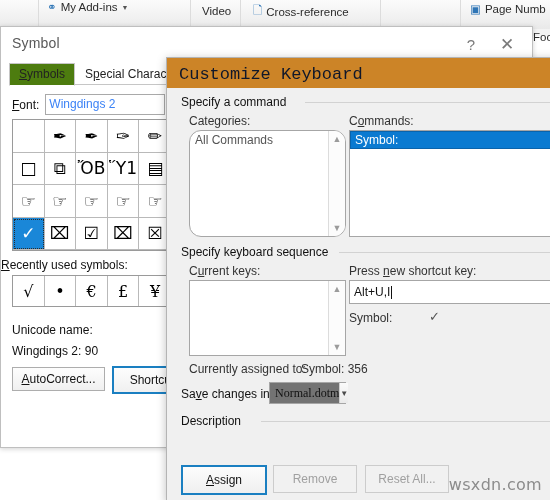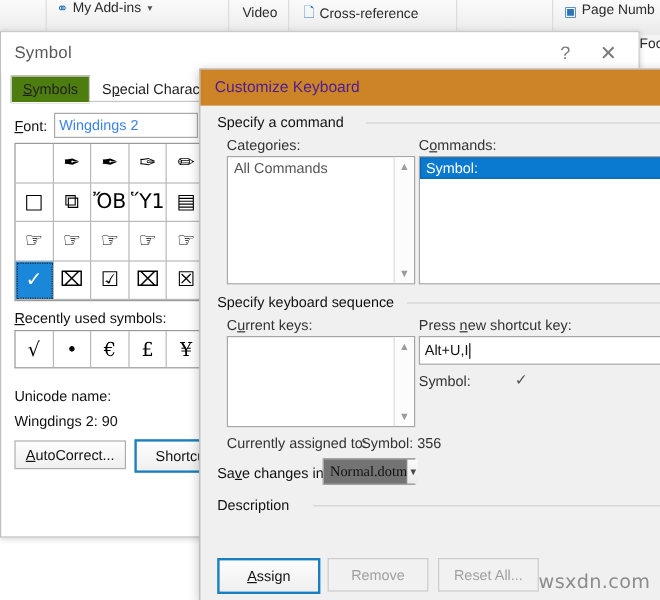--- a/index.html
+++ b/index.html
@@ -58,21 +58,21 @@
     display:grid;grid-template-columns:repeat(5,1fr);grid-template-rows:repeat(4,1fr);
   }
   .cell{
     border-right:1px solid #b9b9b9;border-bottom:1px solid #b9b9b9;
     display:flex;align-items:center;justify-content:center;
     font-size:17px;color:#000;overflow:hidden;
     font-family:"DejaVu Sans", sans-serif;
   }
   .cell:nth-child(5n){border-right:none;}
   .cell.sel{background:#1a87d8;color:#fff;outline:1px dotted #2a2a2a;outline-offset:-2px;}
-  .recent-lbl{position:absolute;left:11px;top:231px;font-size:12px;color:#111;}
+  .recent-lbl{position:absolute;left:0;top:231px;font-size:12px;color:#111;}
   .recent{
     position:absolute;left:11px;top:248px;width:158px;height:30px;
     border:1px solid #9a9a9a;background:#fff;
     display:grid;grid-template-columns:repeat(5,1fr);
   }
   .rcell{
     border-right:1px solid #b9b9b9;display:flex;align-items:center;justify-content:center;
     font-size:16px;color:#000;font-family:"DejaVu Serif", serif;
   }
   .rcell:last-child{border-right:none;}
@@ -93,21 +93,21 @@
   u{text-decoration:underline;}
   
   .ck-dlg{
     position:absolute;left:166px;top:57px;width:399px;height:443px;
     background:#f0f0f0;border:1px solid #b4b4b4;
     box-shadow:0 2px 9px rgba(0,0,0,.25);
   }
   .ck-title{
     position:absolute;left:0;top:0;width:399px;height:30px;background:#cc8427;
   }
-  .ck-title .t{position:absolute;left:12px;top:7px;font-size:13px;color:#4c1d95;}
+  .ck-title .t{position:absolute;left:12px;top:7px;font-size:17px;color:#0f172a;font-family:Liberation Mono, monospace;}
   .grp{position:absolute;font-size:12px;color:#111;}
   .grp .gl{position:absolute;left:0;top:0;white-space:nowrap;background:#f0f0f0;padding-right:6px;}
   .grp .gline{position:absolute;top:7px;height:1px;background:#d2d2d2;}
   .flabel{position:absolute;font-size:12px;color:#333;}
   .listbox{
     position:absolute;border:1px solid #a6a6a6;background:#fff;overflow:hidden;
   }
   .lb-item{font-size:12px;color:#555;padding:2px 5px;white-space:nowrap;}
   .lb-item.sel{background:#0a7ad1;color:#fff;border:1px solid #0a63ab;padding:1px 4px;}
   .sbar{
@@ -243,21 +243,21 @@
   <div class="ck-title">
     <div class="t">Customize Keyboard</div>
   </div>
 
   <div class="grp" style="left:14px;top:37px;width:372px;">
     <span class="gl">Specify a command</span>
     <span class="gline" style="left:124px;width:248px;"></span>
   </div>
 
   <div class="flabel" style="left:22px;top:56px;">Categories:</div>
-  <div class="listbox" style="left:22px;top:72px;width:155px;height:105px;">
+  <div class="listbox" style="left:22px;top:72px;width:155px;height:105px;border-radius:12px;">
     <div class="lb-item">All Commands</div>
     <div class="sbar">
       <div class="sarrow up">▲</div>
       <div class="sarrow dn">▼</div>
     </div>
   </div>
 
   <div class="flabel" style="left:182px;top:56px;">C<u>o</u>mmands:</div>
   <div class="listbox" style="left:182px;top:72px;width:205px;height:105px;">
     <div class="lb-item sel">Symbol:</div>

